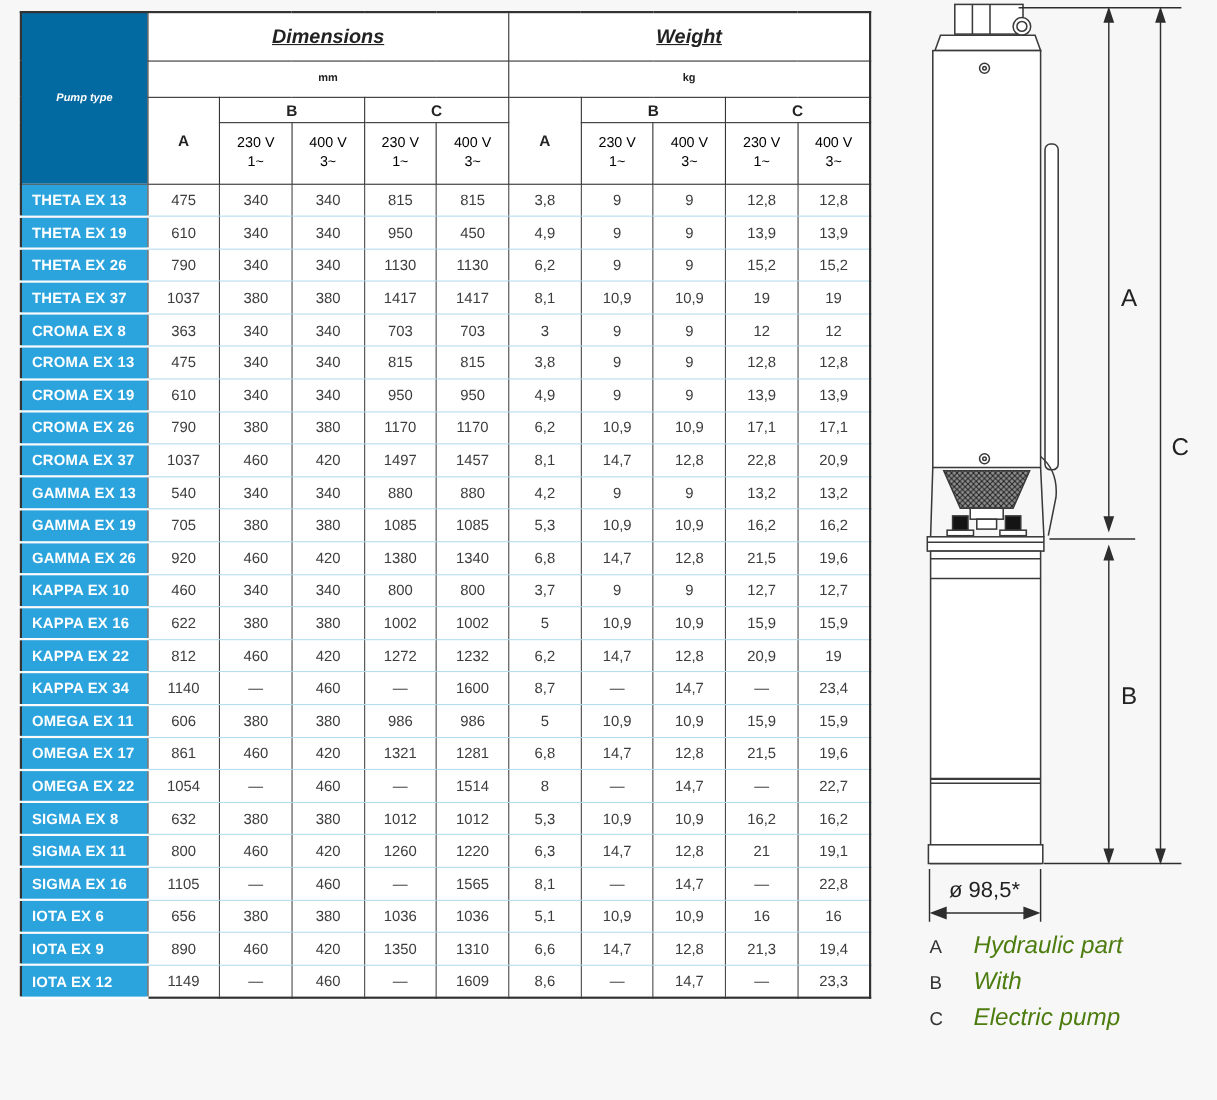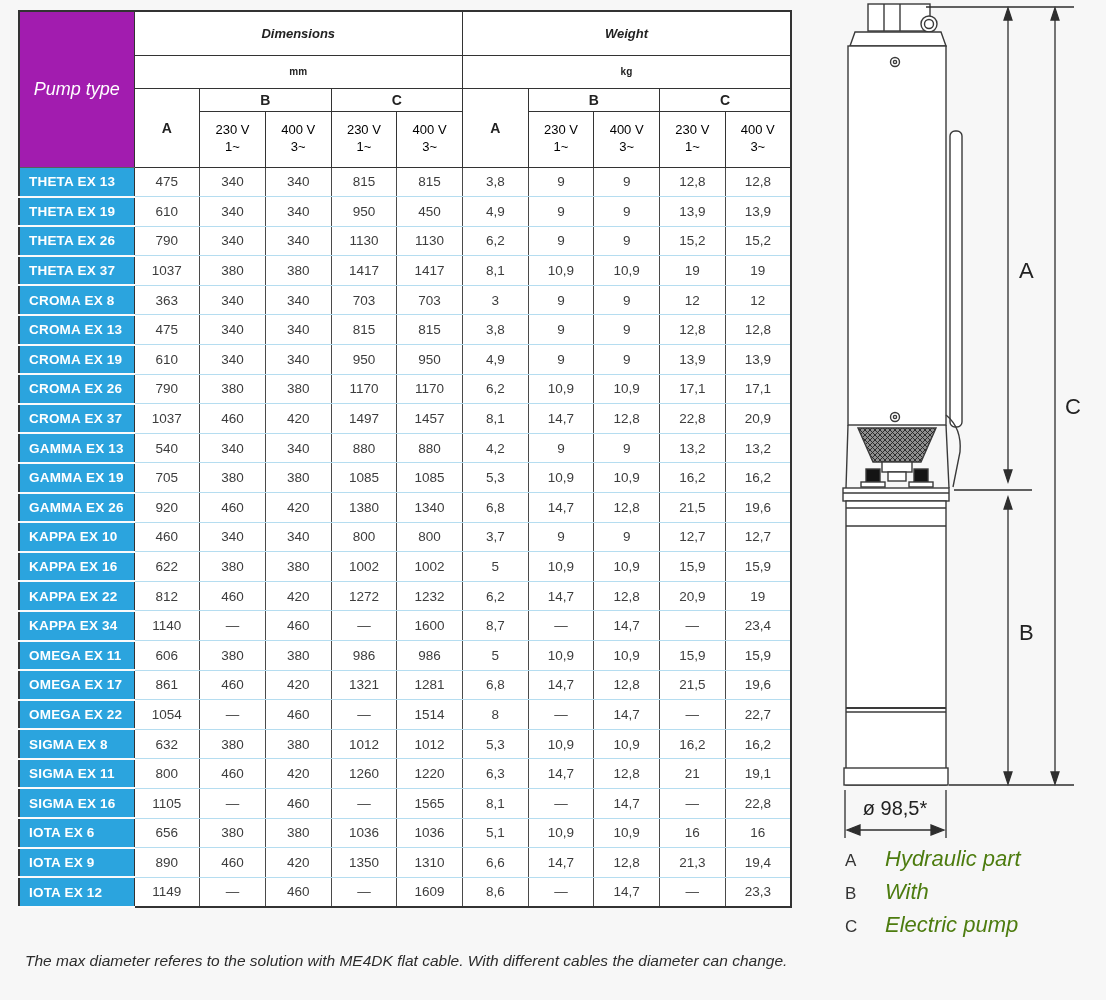--- a/index.html
+++ b/index.html
@@ -5,25 +5,25 @@
   * { margin:0; padding:0; box-sizing:border-box; }
   body { font-family:"Liberation Sans", sans-serif; background:#f6f6f6; }
   .page { position:relative; width:1106px; height:1000px; background:#f7f7f7; overflow:hidden; }
 
   
   table.spec { position:absolute; left:18px; top:10px; width:772px;
     border-collapse:collapse; table-layout:fixed; background:#fff;
     border:2px solid #333; }
   table.spec th, table.spec td { text-align:center; vertical-align:middle; }
 
-  th.corner { background:#a21caf; color:#fff; font-style:italic; font-weight:normal;
-    font-size:18px; border:1px solid #5c5c5c; border-right:1.5px solid #333; }
-
-  .h-section { font-style:italic; font-weight:bold; font-size:13px; height:44px;
-    border:1.5px solid #333; color:#222; }
+  th.corner { background:#0369a1; color:#fff; font-style:italic; font-weight:bold;
+    font-size:10px; border:1px solid #5c5c5c; border-right:1.5px solid #333; }
+
+  .h-section { font-style:italic; font-weight:bold; font-size:18px; height:44px;
+    border:1.5px solid #333; color:#222;text-decoration:underline; }
   .h-unit   { font-weight:bold; font-size:10px; height:33px; border:1.5px solid #333; color:#222; }
   .h-bc     { font-weight:bold; font-size:14px; height:23px; border:1.2px solid #333; color:#222; }
   .h-a      { font-weight:bold; font-size:14px; border:1.2px solid #333; color:#222; }
   .h-volt   { font-weight:normal; font-size:13px; height:56px; line-height:1.3;
     border:1.2px solid #333; border-bottom:1.5px solid #333; color:#000000; }
 
   tbody th.row-head { background:#2ba4de; color:#fff; font-weight:bold; font-size:13.5px;
     text-align:left; padding-left:9px; height:29px; letter-spacing:.2px;
     border-bottom:2px solid #fbfbfb; border-right:1.5px solid #333; }
   tbody td { font-size:13.5px; color:#3d3d3d; background:#fff;
@@ -506,14 +506,13 @@
     <div class="legend-row">
       <span class="legend-key">B</span>
       <span class="legend-desc">With</span>
     </div>
     <div class="legend-row">
       <span class="legend-key">C</span>
       <span class="legend-desc">Electric pump</span>
     </div>
   </div>
 
-  <div class="footnote">The max diameter referes to the solution with ME4DK flat cable. With different cables the diameter can change.</div>
 </div>
 
 </body></html>

